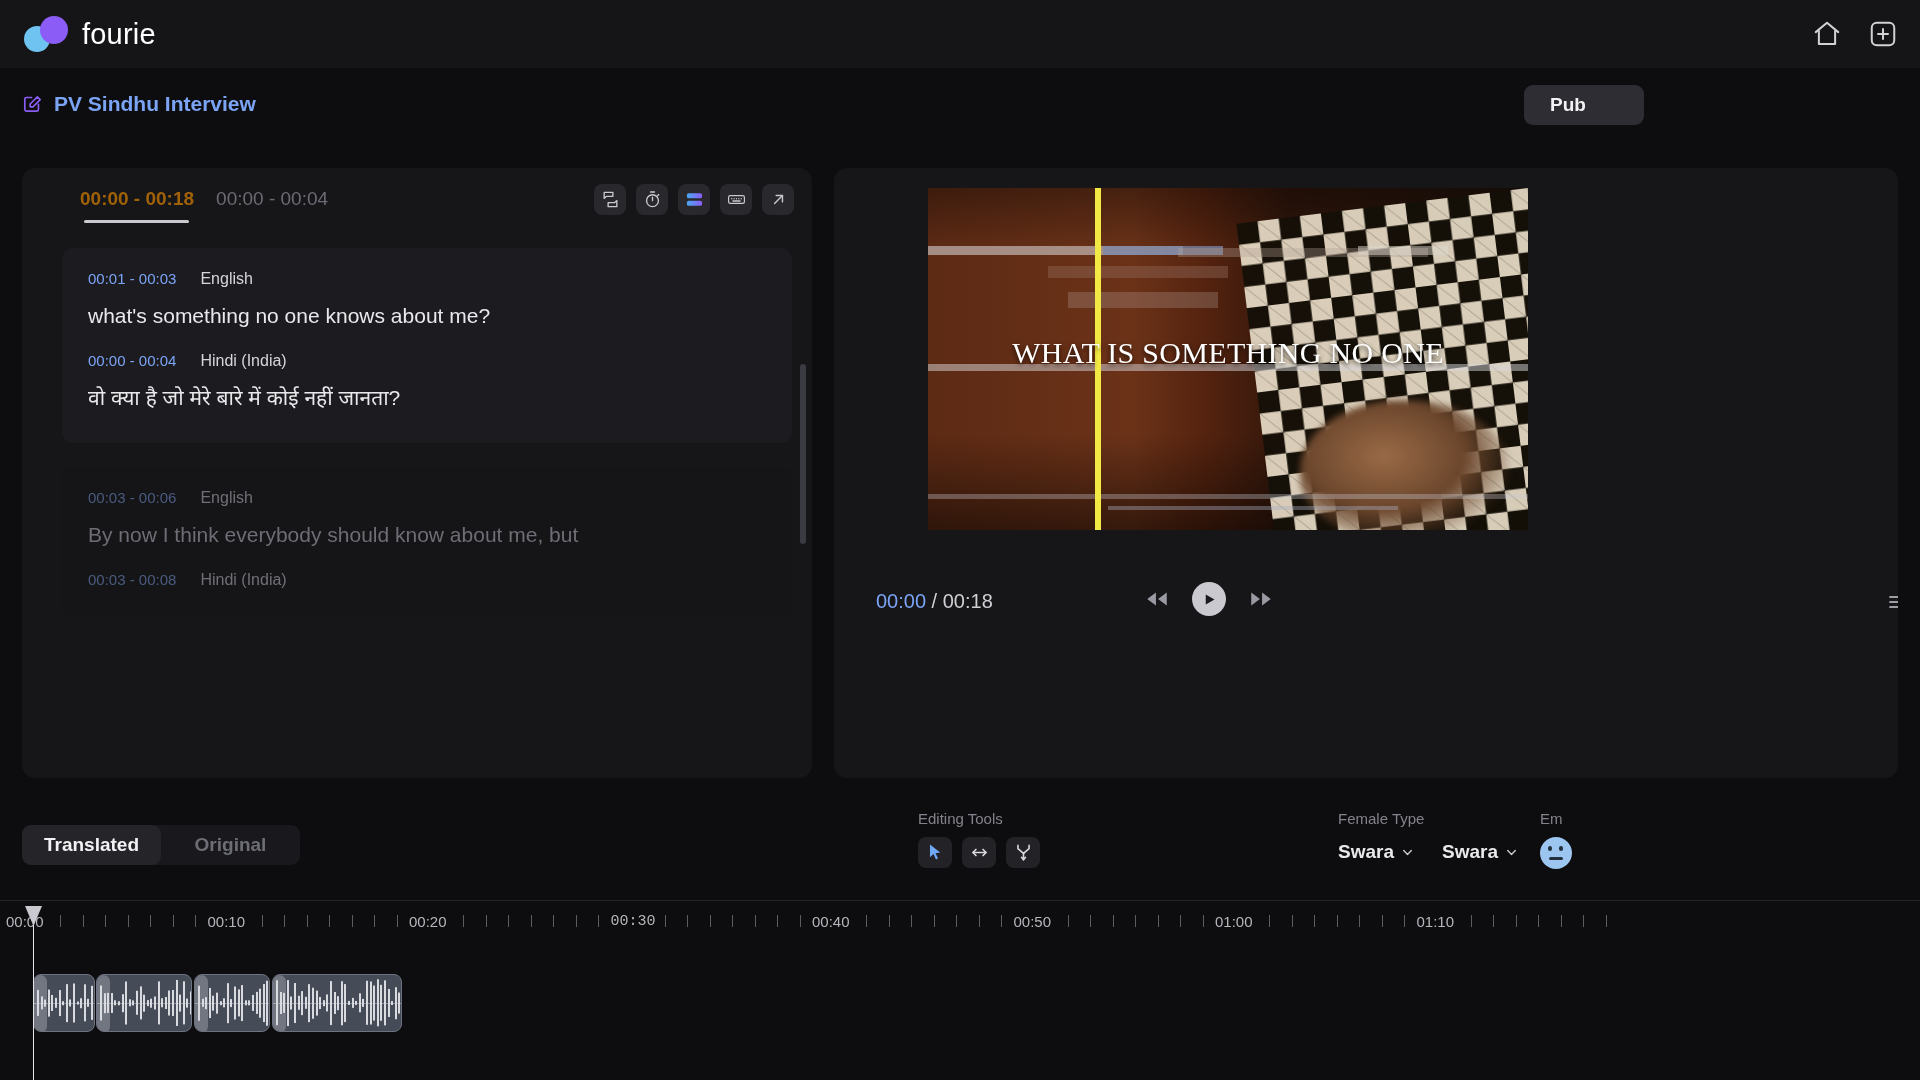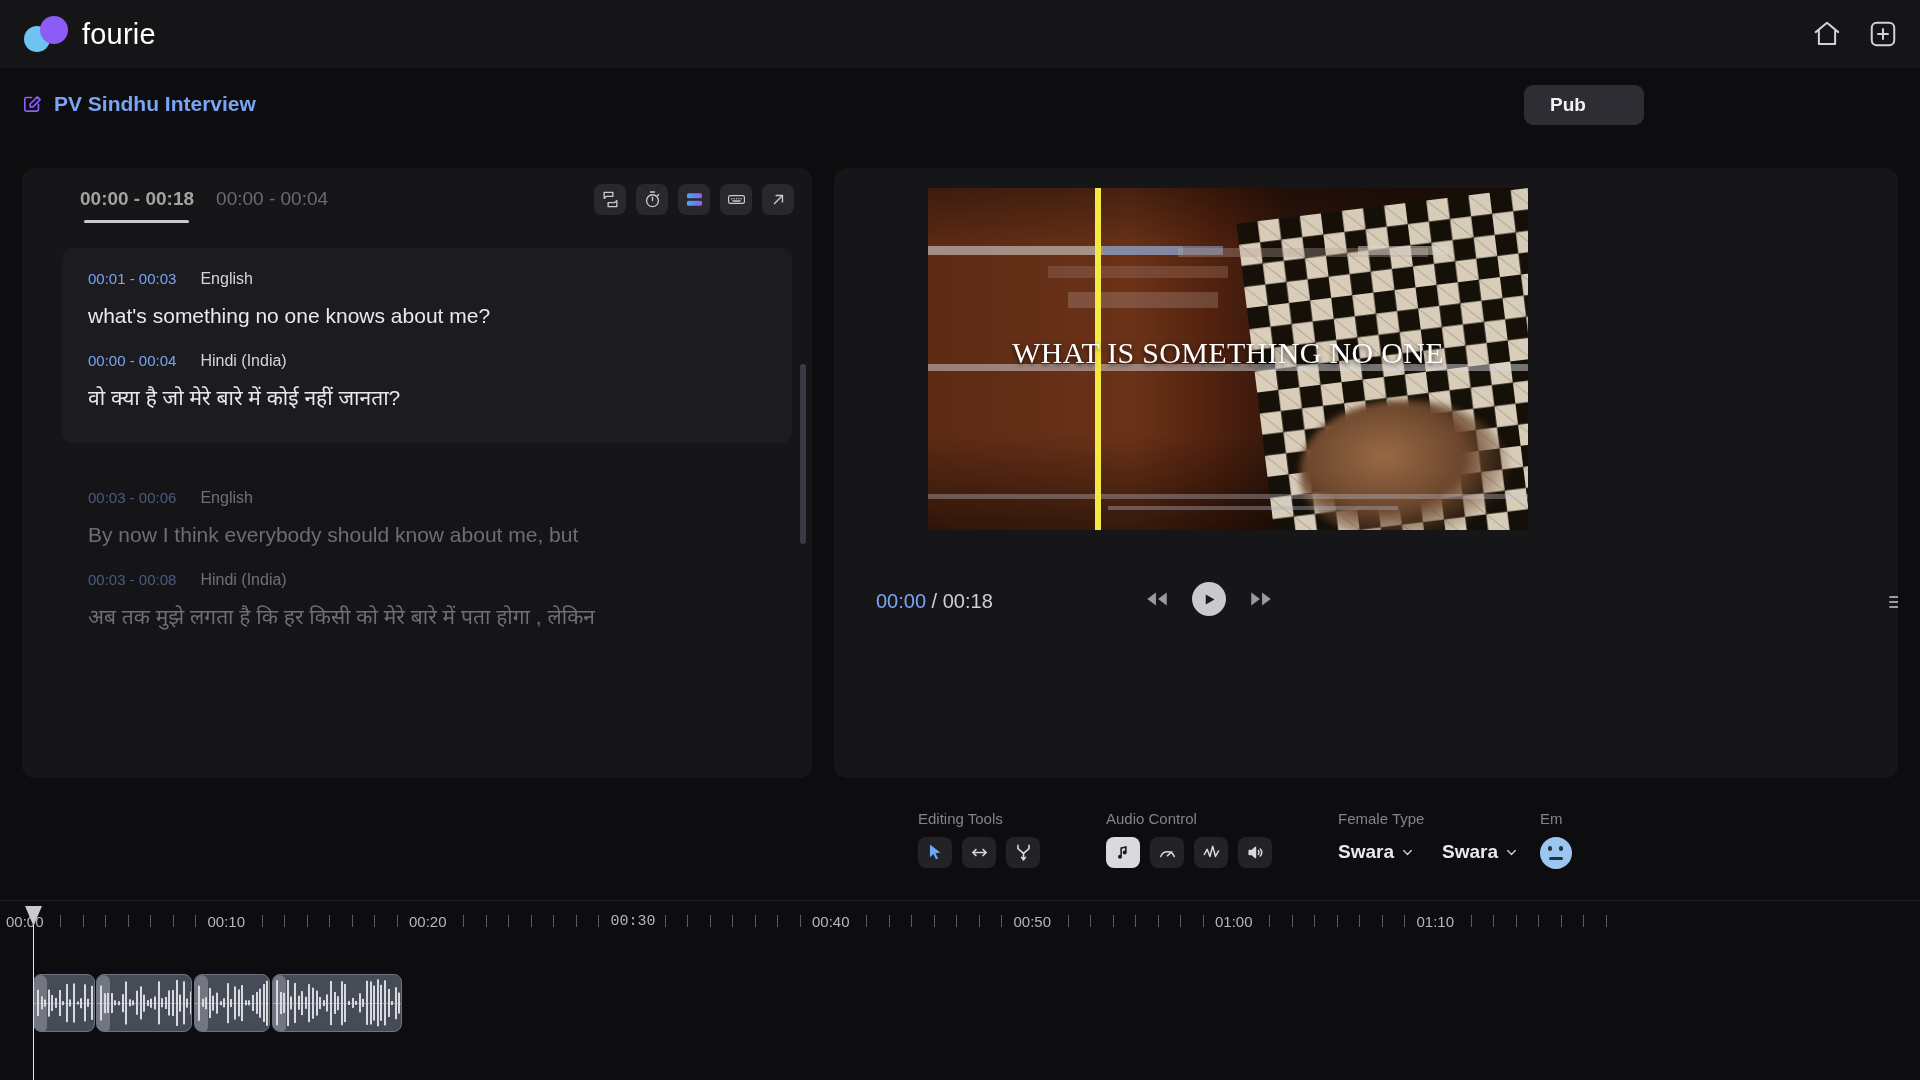--- a/index.html
+++ b/index.html
@@ -52,21 +52,21 @@
   
   .transcript{
     position:absolute; left:22px; top:168px; width:790px; height:610px;
     background:#161619; border-radius:13px; overflow:hidden;
   }
   .tr-head{
     position:relative; height:62px; display:flex; align-items:center;
     padding:0 18px;
   }
   .range-main{
-    font-size:19px; font-weight:700; color:#a3a3a3; margin-left:40px;
+    font-size:19px; font-weight:700; color:#a16207; margin-left:40px;
   }
   .range-sub{
     font-size:19px; font-weight:400; color:#6b6b73; margin-left:22px;
   }
   .tr-underline{
     position:absolute; left:62px; top:52px; width:105px; height:3px;
     background:#c9c9cf; border-radius:2px;
   }
   .tr-tools{ margin-left:auto; display:flex; gap:10px; align-items:center; }
   .tbtn{
@@ -372,21 +372,20 @@
     <div class="seg dim">
       <div class="seg-row">
         <span class="seg-time">00:03 - 00:06</span>
         <span class="seg-lang">English</span>
       </div>
       <div class="seg-text">By now I think everybody should know about me, but</div>
       <div class="seg-row" style="margin-top:22px">
         <span class="seg-time">00:03 - 00:08</span>
         <span class="seg-lang">Hindi (India)</span>
       </div>
-      <div class="seg-text hi">अब तक मुझे लगता है कि हर किसी को मेरे बारे में पता होगा , लेकिन</div>
     </div>
   </div>
   <div class="scrollbar"></div>
 </div>
 
 <div class="player">
   <div class="video">
     <div class="vid-bg"></div>
     <div class="checker"></div>
     <div class="hand"></div>
@@ -430,20 +429,24 @@
     </div>
     <div class="pl-right">
       <svg style="width:24px;height:24px" viewBox="0 0 24 24" fill="none" stroke="currentColor" stroke-width="1.7" stroke-linecap="round">
         <path d="M4 7h16M4 12h16M4 17h16"></path>
       </svg>
     </div>
   </div>
 </div>
 
 <div class="bottombar">
+  <div class="mode-toggle">
+    <div class="mode-opt sel">Translated</div>
+    <div class="mode-opt">Original</div>
+  </div>
 
   <div class="tool-group" id="editing-tools">
     <div class="tg-label">Editing Tools</div>
     <div class="tg-row">
       <div class="gbtn sel">
         <svg viewBox="0 0 24 24" fill="currentColor">
             <path d="M5 2l13 10-6 .8 3.2 6.6-2.6 1.3L9.4 14 5 18z"></path>
           </svg>
       </div>
       <div class="gbtn">
@@ -456,48 +459,20 @@
       <div class="gbtn">
         <svg viewBox="0 0 24 24" fill="none" stroke="currentColor" stroke-width="2" stroke-linecap="round" stroke-linejoin="round">
           <path d="M5 3v4l7 6 7-6V3"></path>
             <path d="M12 13v8"></path>
             <path d="M9.5 18 12 21.2 14.5 18"></path>
         </svg>
       </div>
     </div>
   </div>
 
-  <div class="tool-group" id="audio-control">
-    <div class="tg-label">Audio Control</div>
-    <div class="tg-row">
-      <div class="gbtn light">
-        <svg viewBox="0 0 24 24" fill="currentColor">
-            <path d="M10 17.5a2.5 2.5 0 1 1-2-2.45V5.6l8-1.7v8.1a2.5 2.5 0 1 1-2-2.45V6.4l-4 .85z"></path>
-          </svg>
-      </div>
-      <div class="gbtn">
-        <svg viewBox="0 0 24 24" fill="none" stroke="currentColor" stroke-width="1.9" stroke-linecap="round">
-          <path d="M3.5 17a9 9 0 0 1 17 0"></path>
-            <path d="M12 16l5.5-5"></path>
-        </svg>
-      </div>
-      <div class="gbtn">
-        <svg viewBox="0 0 24 24" fill="none" stroke="currentColor" stroke-width="1.9" stroke-linecap="round" stroke-linejoin="round">
-          <path d="M3 14.5 6.5 8l3.5 9 3.5-13 3.5 13L21 10"></path>
-        </svg>
-      </div>
-      <div class="gbtn">
-        <svg viewBox="0 0 24 24" fill="none" stroke="currentColor" stroke-width="1.8" stroke-linecap="round" stroke-linejoin="round">
-          <path d="M4 9.5h3.5L12 5.5v13L7.5 14.5H4z" fill="currentColor"></path>
-          <path d="M15.5 9.5a4 4 0 0 1 0 5"></path>
-            <path d="M18 7.5a7 7 0 0 1 0 9"></path>
-        </svg>
-      </div>
-    </div>
-  </div>
 
   <div class="tool-group" id="voice-type">
     <div class="tg-label">Female Type</div>
     <div class="vsel-row">
       <div class="vsel">
         <span>Swara</span>
         <svg class="chev" viewBox="0 0 24 24" fill="none" stroke="currentColor" stroke-width="2.6" stroke-linecap="round" stroke-linejoin="round">
             <path d="M5 8.5 12 15.5 19 8.5"></path>
           </svg>
       </div>

